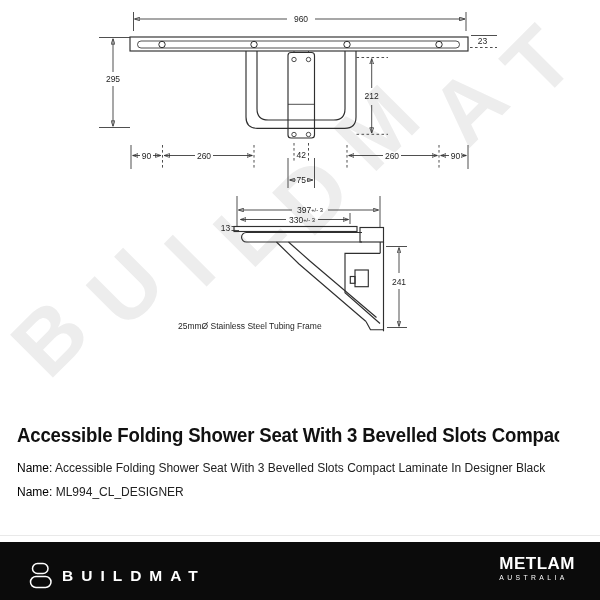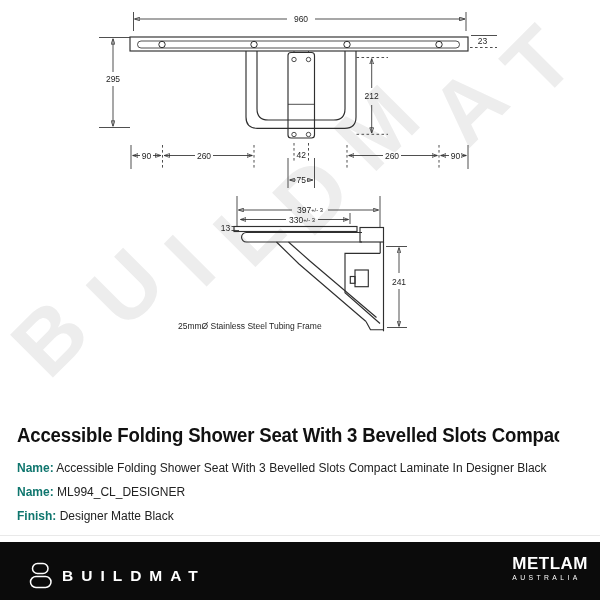--- a/index.html
+++ b/index.html
@@ -17,28 +17,28 @@
   .dash{stroke-width:0.85px;stroke-dasharray:2.6 2.4;}
   .wf{fill:#ffffff;}
   svg.draw text{font-family:"Liberation Sans",sans-serif;fill:#1f1f1f;stroke:none;font-size:8.5px;}
   .fs7{font-size:7px;} .fs75{font-size:7.5px;} .fs8{font-size:8px;} .fs9{font-size:9px;}
   .tol{font-size:5.8px;}
   
   .info{position:absolute;left:17px;top:424px;width:583px;z-index:2;}
   .title{font-size:20px;font-weight:700;color:#111;white-space:nowrap;overflow:hidden;
          transform:scaleX(0.93);transform-origin:left top;letter-spacing:-0.2px;}
   .row{margin-top:10px;font-size:12px;color:#222;white-space:nowrap;overflow:hidden;}
-  .row b{font-weight:700;color:#0f766e;}
+  .row b{font-weight:400;color:#000000;}
   .sep{position:absolute;left:0;top:535px;width:600px;height:1px;background:#e9e9e9;z-index:2;}
   
   .footer{position:absolute;left:0;top:542px;width:600px;height:68px;background:#0b0b0b;
           z-index:3;display:flex;align-items:center;}
   .brand-wrap{display:flex;align-items:center;margin-left:29px;}
   .brand-text{color:#fff;font-weight:700;font-size:15.5px;letter-spacing:8px;margin-left:9px;}
-  .partner{position:absolute;right:12px;top:13px;text-align:left;color:#fff;}
+  .partner{position:absolute;right:25px;top:13px;text-align:left;color:#fff;}
   .partner-name{font-size:17px;font-weight:800;letter-spacing:0.5px;line-height:1;}
   .partner-region{font-size:6.8px;letter-spacing:3.4px;margin-top:2px;}
 </style>
 </head>
 <body>
 
 <div class="stage">
 
   <div>
     <span class="wm-letter" style="left:50px;top:338px">B</span>
@@ -193,24 +193,20 @@
   <div class="info">
     <div class="title">Accessible Folding Shower Seat With 3 Bevelled Slots Compact Laminate In Designer Black</div>
     <div class="row" style="margin-top:14px">
       <b>Name:</b>
       <span>Accessible Folding Shower Seat With 3 Bevelled Slots Compact Laminate In Designer Black</span>
     </div>
     <div class="row">
       <b>Name:</b>
       <span>ML994_CL_DESIGNER</span>
     </div>
-    <div class="row">
-      <b>Finish:</b>
-      <span>Designer Matte Black</span>
-    </div>
   </div>
 
   <div class="sep"></div>
 
   <div class="footer">
     <div class="brand-wrap">
       <svg width="24" height="28" viewBox="0 0 24 28">
         <rect x="3.5" y="1.5" width="15.5" height="10" rx="5" fill="none" stroke="#ffffff" stroke-width="1.5"></rect>
         <rect x="1.5" y="14.5" width="20.5" height="11" rx="5.5" fill="none" stroke="#ffffff" stroke-width="1.5"></rect>
       </svg>

